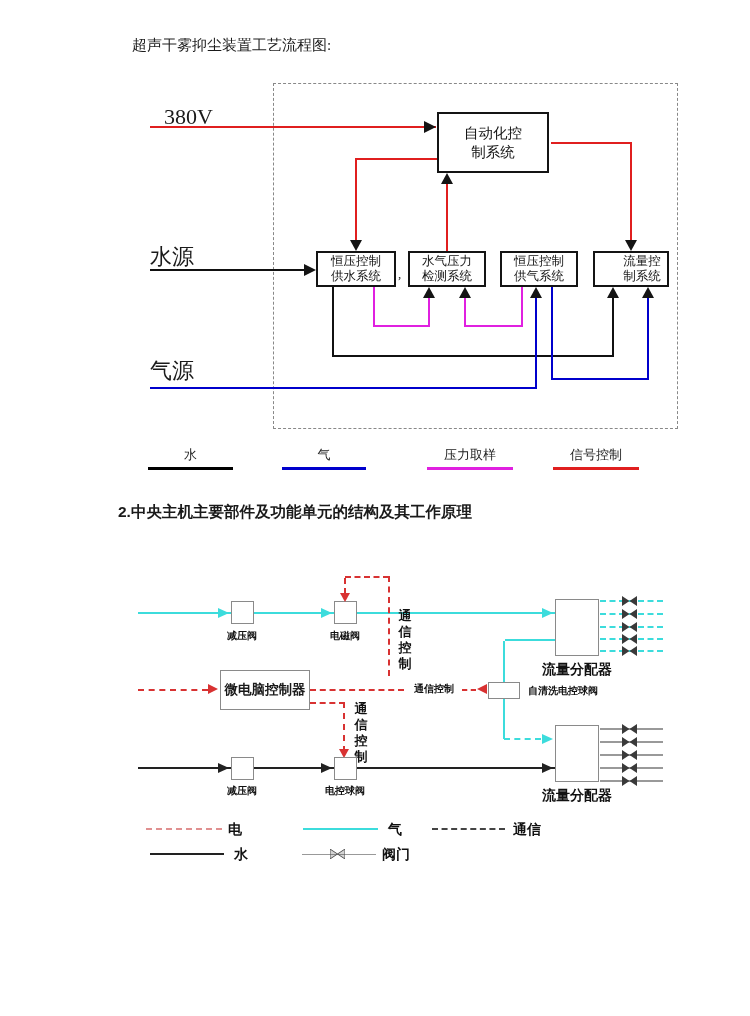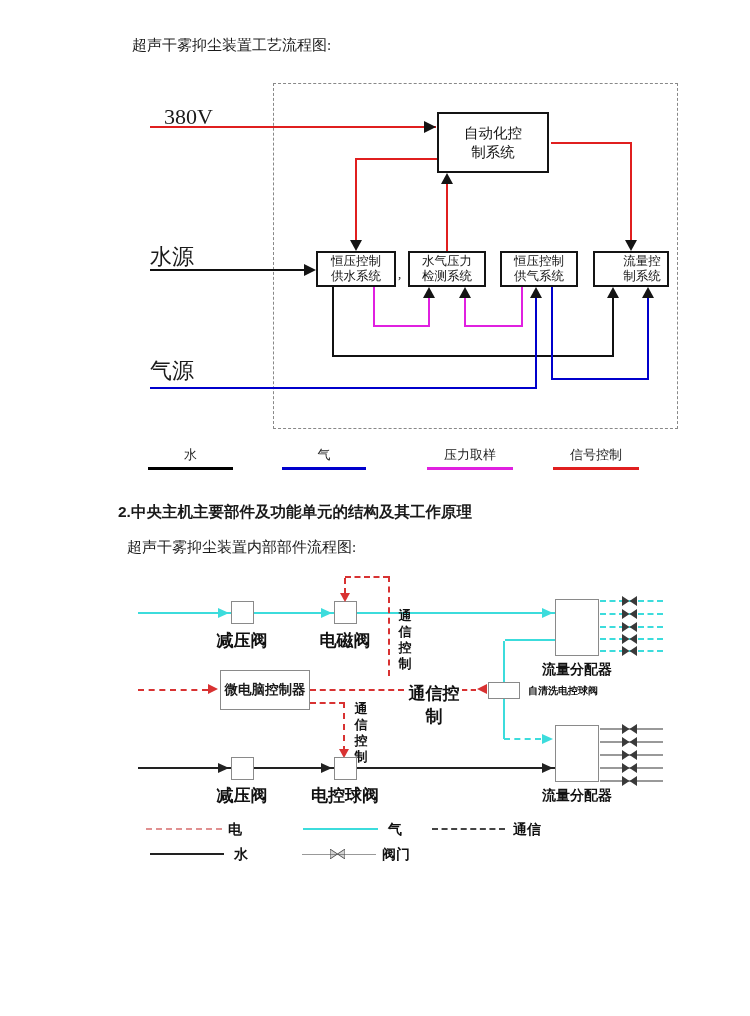--- a/index.html
+++ b/index.html
@@ -12,21 +12,21 @@
   .abs{position:absolute;}
   .ln{position:absolute;}
   .t1{position:absolute;font-size:15px;}
   .h2{position:absolute;font-size:15.5px;font-weight:bold;font-family:"Liberation Sans","DejaVu Sans",sans-serif;}
   .src{position:absolute;font-size:22px;color:#1a1a1a;}
   .box1{position:absolute;border:2px solid var(--ink);background:#fff;box-sizing:border-box;
         display:flex;flex-direction:column;align-items:center;justify-content:center;
         text-align:center;font-size:12.5px;line-height:15px;color:#111;}
   .bigbox{font-size:14.5px;line-height:19px;}
   .box2{position:absolute;border:1px solid var(--gray);background:#fff;box-sizing:border-box;}
-  .lbl{position:absolute;font-weight:bold;font-size:17px;color:#111;text-align:center;
+  .lbl{position:absolute;font-weight:bold;font-size:10px;color:#111;text-align:center;
        font-family:"Liberation Sans","DejaVu Sans",sans-serif;}
   .vtext{position:absolute;font-weight:bold;font-size:13px;line-height:16px;width:16px;
          word-break:break-all;color:#111;text-align:center;
          font-family:"Liberation Sans","DejaVu Sans",sans-serif;}
   .leg1-label{position:absolute;font-size:13px;color:#222;text-align:center;}
   .leg2-label{position:absolute;font-weight:bold;font-size:14px;color:#111;
               font-family:"Liberation Sans","DejaVu Sans",sans-serif;}
   .ar{position:absolute;width:0;height:0;}
   .ar-r-k{border-top:6px solid transparent;border-bottom:6px solid transparent;border-left:12px solid var(--ink);}
   .ar-u-k{border-left:6px solid transparent;border-right:6px solid transparent;border-bottom:11px solid var(--ink);}
@@ -117,21 +117,20 @@
   <div class="leg1-label" style="left:148px;top:446px;width:85px;">水</div>
   <div class="ln" style="left:148px;top:467px;width:85px;height:3px;background:#000;"></div>
   <div class="leg1-label" style="left:282px;top:446px;width:84px;">气</div>
   <div class="ln" style="left:282px;top:467px;width:84px;height:3px;background:var(--blue);"></div>
   <div class="leg1-label" style="left:427px;top:446px;width:86px;">压力取样</div>
   <div class="ln" style="left:427px;top:467px;width:86px;height:3px;background:var(--mag);"></div>
   <div class="leg1-label" style="left:553px;top:446px;width:86px;">信号控制</div>
   <div class="ln" style="left:553px;top:467px;width:86px;height:3px;background:var(--red);"></div>
 
   <div class="h2" style="left:118px;top:502px;">2.中央主机主要部件及功能单元的结构及其工作原理</div>
-  <div class="t1" style="left:127px;top:538px;">超声干雾抑尘装置内部部件流程图:</div>
 
   <div class="ln" style="left:138px;top:612px;width:417px;height:2px;background:var(--cyan);"></div>
   <div class="ar ar-r-c" style="left:218px;top:608px;"></div>
   <div class="ar ar-r-c" style="left:321px;top:608px;"></div>
   <div class="ar ar-r-c" style="left:542px;top:608px;"></div>
 
   <div class="box2" style="left:231px;top:601px;width:23px;height:23px;"></div>
   <div class="lbl" style="left:210px;top:629px;width:64px;">减压阀</div>
   <div class="box2" style="left:334px;top:601px;width:23px;height:23px;"></div>
   <div class="lbl" style="left:313px;top:629px;width:64px;">电磁阀</div>

